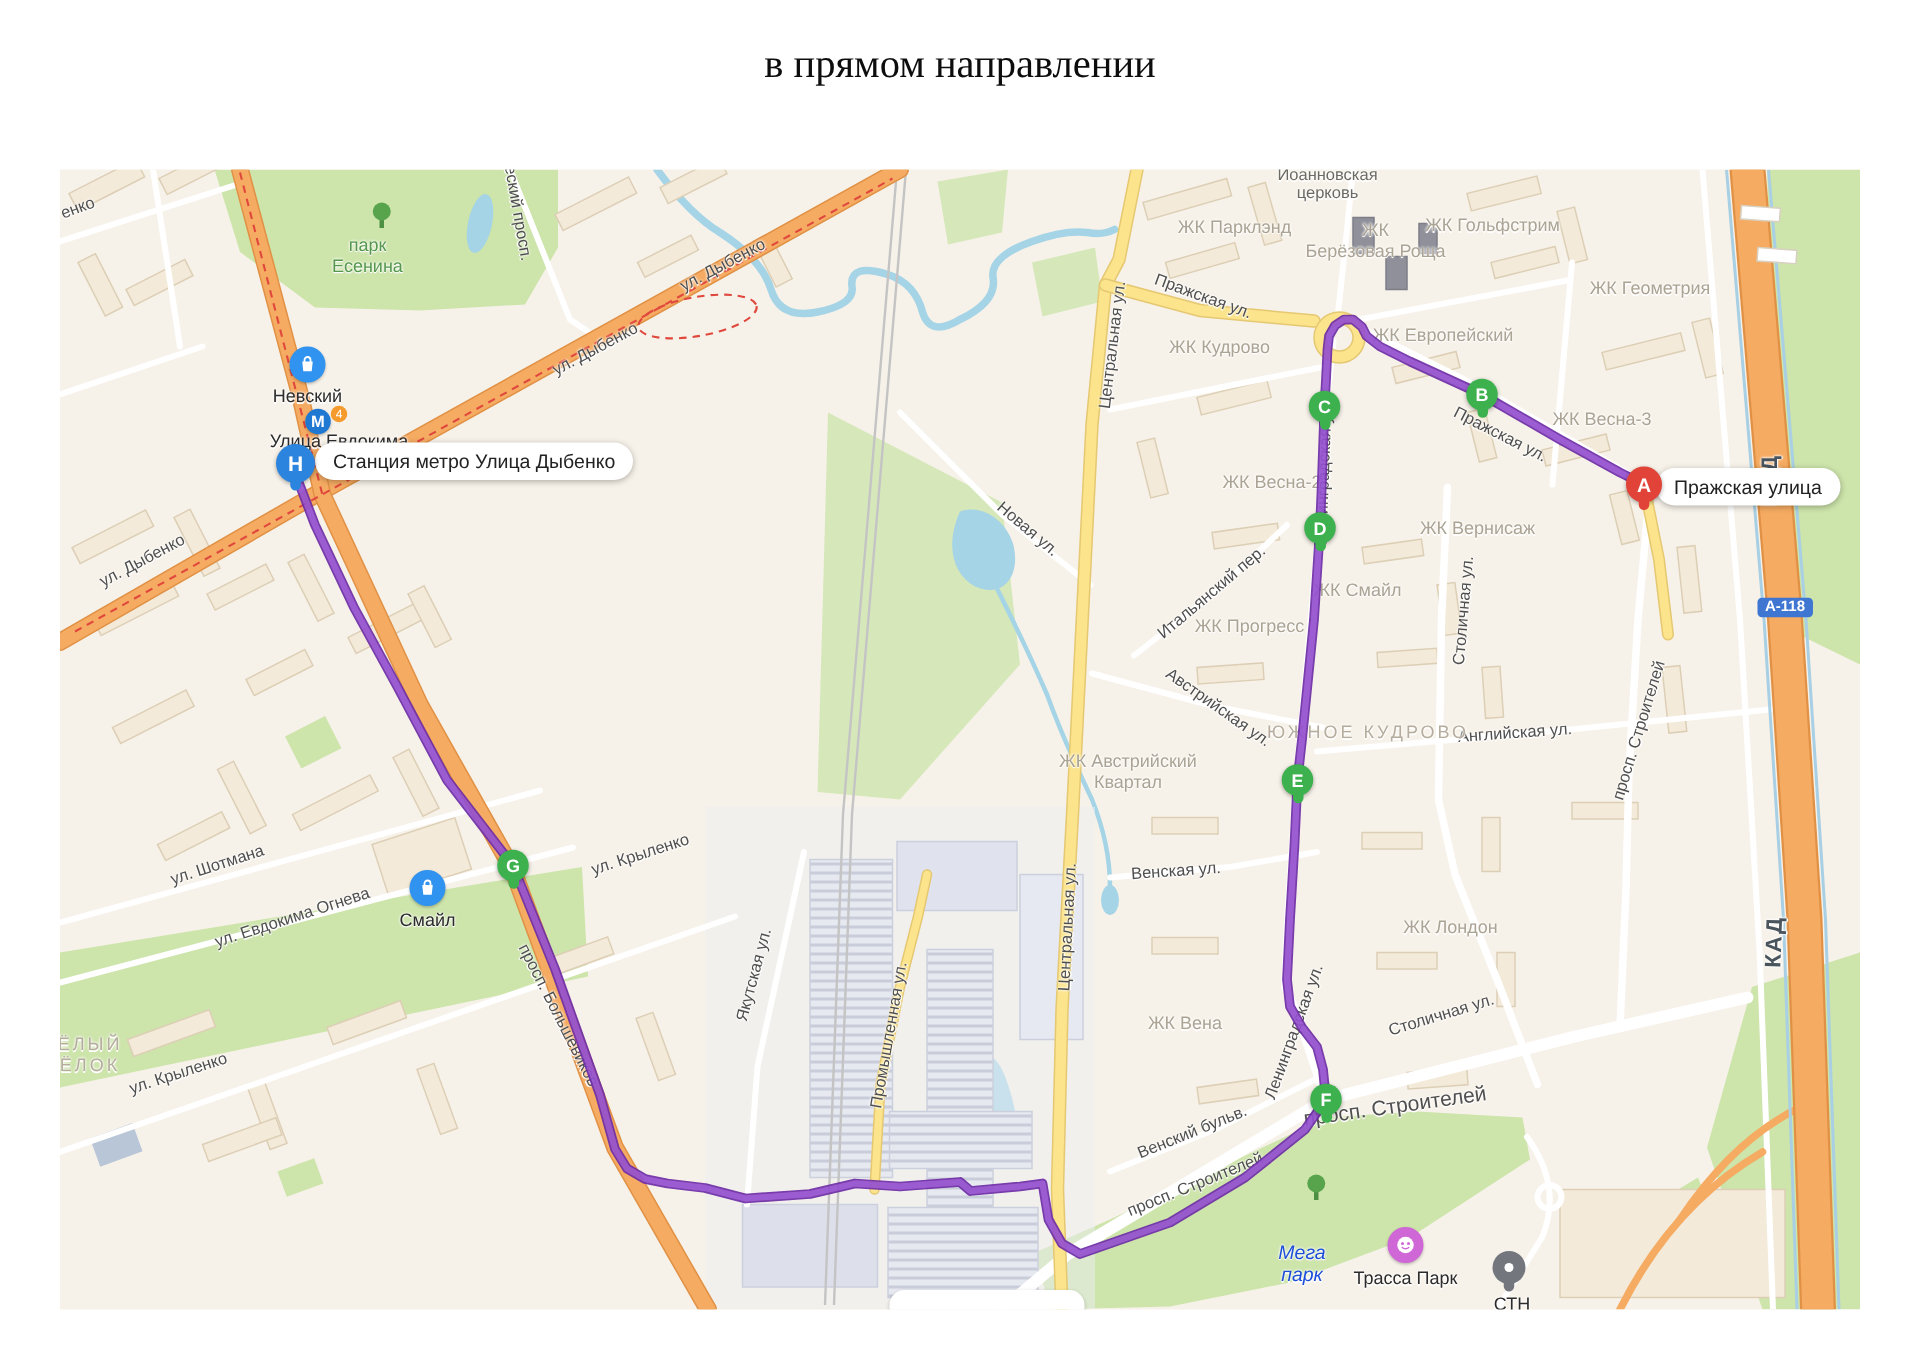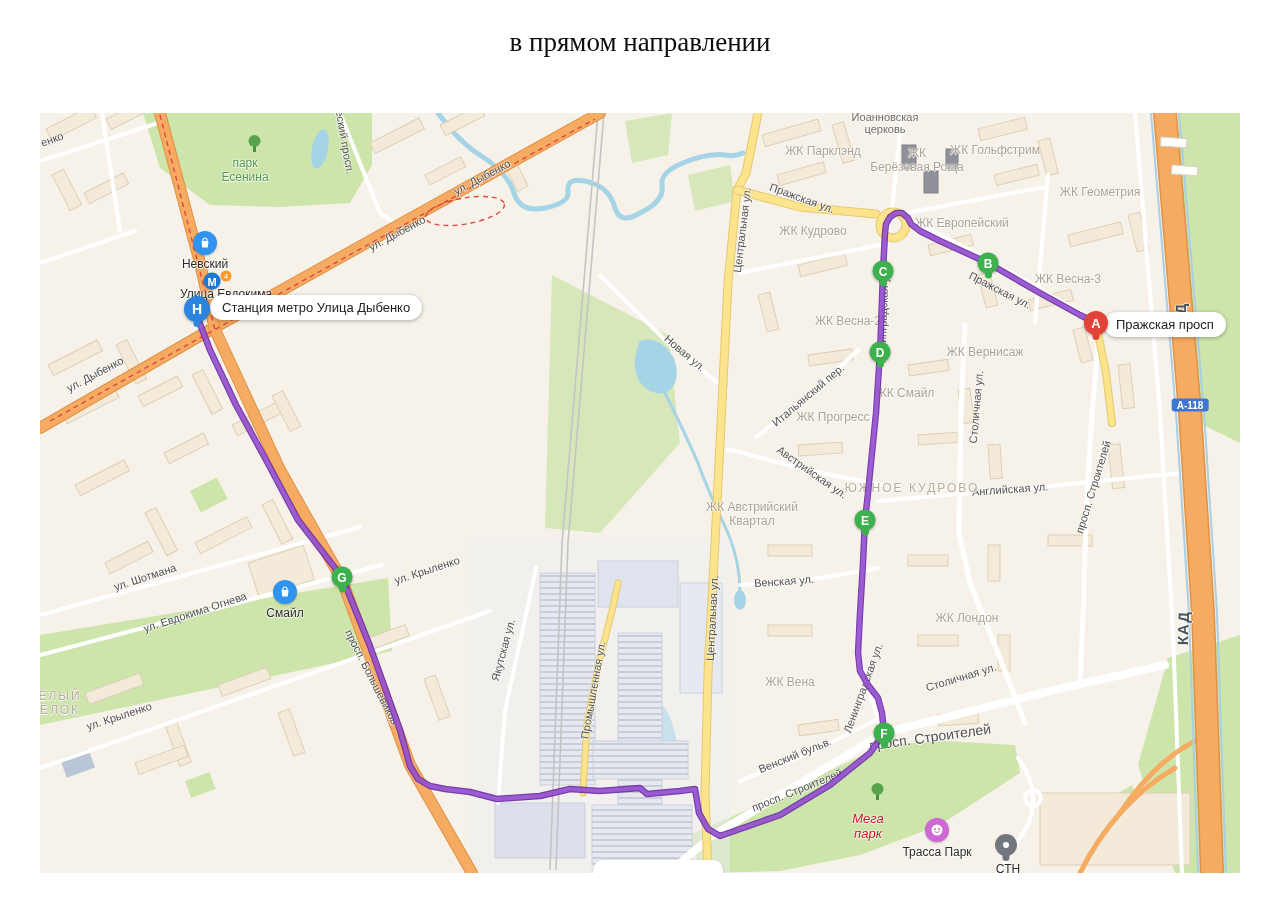--- a/index.html
+++ b/index.html
@@ -12,21 +12,21 @@
   .map svg.base{position:absolute;left:0;top:0;z-index:1;}
   .labels{position:absolute;left:0;top:0;width:1200px;height:760px;z-index:2;}
   .map svg.routeov{position:absolute;left:0;top:0;z-index:3;pointer-events:none;}
   .toplayer{position:absolute;left:0;top:0;width:1200px;height:760px;z-index:4;}
   .lbl{position:absolute;white-space:pre;color:#4f4f4f;font-size:11px;text-align:center;
        transform:translate(-50%,-50%) rotate(var(--r,0deg));
        text-shadow:0 0 2px #fff,0 0 2px #fff,0 1px 0 #fff;}
   .zk{color:#aba394;font-size:12px;}
   .dist{color:#b5ac9d;font-size:12px;letter-spacing:2px;font-weight:normal;}
   .prk{color:#55974d;font-size:12px;}
-  .prki{color:#b91c1c;font-size:13px;font-style:italic;}
+  .prki{color:#1d4ed8;font-size:13px;font-style:italic;margin-top:16px;}
   .big{font-size:14px;}
   .kadl{font-size:15px;color:#4a545c;font-weight:bold;letter-spacing:1px;}
   .poilbl{color:#2b2b2b;font-size:12px;}
   .chl{color:#6b6b64;font-size:11px;}
   .poi{position:absolute;transform:translate(-50%,-50%);border-radius:50%;
        display:flex;align-items:center;justify-content:center;box-shadow:0 1px 2px rgba(0,0,0,.25);}
   .shoppoi{width:24px;height:24px;background:#2f93ef;}
   .metropoi{width:17px;height:17px;background:#1f78d1;color:#fff;font-weight:bold;font-size:11px;}
   .linebadge{position:absolute;transform:translate(-50%,-50%);width:11px;height:11px;border-radius:50%;
        background:#f59a2c;color:#fff;font-size:8px;display:flex;align-items:center;justify-content:center;}
@@ -347,21 +347,21 @@
 <svg class="routeov" width="1200" height="760" viewBox="0 0 1200 760">
   <g opacity="0.92">
     <path d="M157,203 L170,237 196,292 225,345 258,407 302,464 330,533 360,617 370,653 378,666 390,673 405,676 430,679 457,686 500,683 530,676 560,678 600,675 607,681 640,678 655,676 659,700 668,716 680,723 740,702 790,672 830,640 844,620 842,600 838,585 828,572 820,558 818,540 820,500 823,450 825,407 828,380 832,340 836,300 840,239 841,215 842,187 843,158 844,140 845,120 846,111 850,104 856,100 862,100 868,105 871,111 880,118 900,128 948,150 1000,180 1040,202 1056,210" fill="none" stroke="#6e2da6" stroke-width="6.5" stroke-linecap="round" stroke-linejoin="round"></path>
     <path d="M157,203 L170,237 196,292 225,345 258,407 302,464 330,533 360,617 370,653 378,666 390,673 405,676 430,679 457,686 500,683 530,676 560,678 600,675 607,681 640,678 655,676 659,700 668,716 680,723 740,702 790,672 830,640 844,620 842,600 838,585 828,572 820,558 818,540 820,500 823,450 825,407 828,380 832,340 836,300 840,239 841,215 842,187 843,158 844,140 845,120 846,111 850,104 856,100 862,100 868,105 871,111 880,118 900,128 948,150 1000,180 1040,202 1056,210" fill="none" stroke="#9450cf" stroke-width="4.2" stroke-linecap="round" stroke-linejoin="round"></path>
   </g>
 </svg>
 
 <div class="toplayer">
   <div class="cutbox" style="left:553px;top:747px;width:130px;height:22px"></div>
   <div class="balloon" style="left:170px;top:182px">Станция метро Улица Дыбенко</div>
-  <div class="balloon" style="left:1064px;top:199px">Пражская просп</div>
+  <div class="balloon" style="left:1064px;top:199px">Пражская улица</div>
   <div class="pin blue" style="left:157px;top:196px">
         <span>H</span>
       </div>
   <div class="pin red" style="left:1056px;top:210px">
         <span>A</span>
       </div>
   <div class="pin green" style="left:948px;top:150px">
         <span>B</span>
       </div>
   <div class="pin green" style="left:843px;top:158px">

